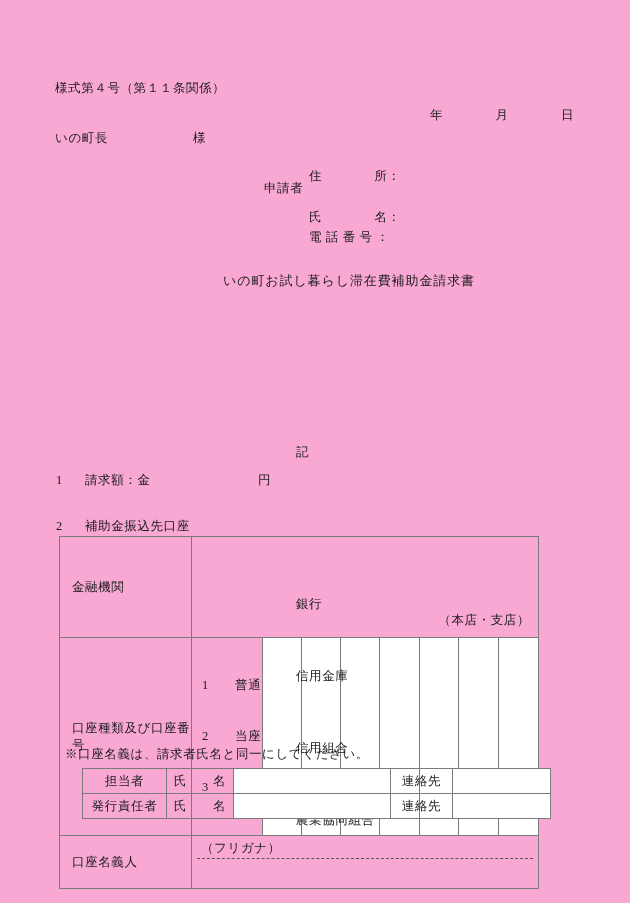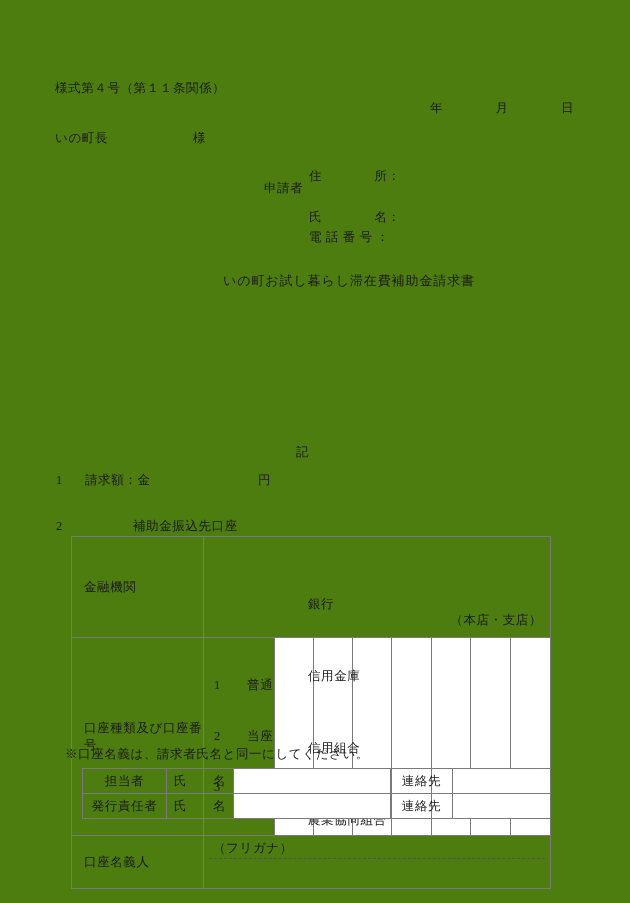--- a/index.html
+++ b/index.html
@@ -9,36 +9,36 @@
     background: #ffffff;
   }
   body {
     font-family: "Liberation Serif", "DejaVu Serif", serif;
     color: #000000;
   }
   #page {
     position: relative;
     width: 630px;
     height: 903px;
-    background: #4d7c0f;
+    background: #f9a8d4;
     overflow: hidden;
   }
   .abs { position: absolute; }
 
   .t {
     font-size: 12.5px;
     line-height: 1;
     letter-spacing: 0.6px;
     white-space: pre;
     color: #1a1a1a;
   }
 
   
   #form-no   { left: 55px;  top: 82px; }
-  #date-line { left: 430px; top: 102px; letter-spacing: 0.6px; text-align: center; }
+  #date-line { left: 430px; top: 109px; letter-spacing: 0.6px; text-align: center; }
   #addressee { left: 55px;  top: 132px; }
   #addressee-honorific { left: 193px; top: 132px; }
 
   
   #applicant-label { left: 264px; top: 182px; }
   #applicant-addr  { left: 309px; top: 170px; text-align: right; }
   #applicant-name  { left: 309px; top: 211px; }
   #applicant-tel   { left: 309px; top: 231px; }
 
   
@@ -62,25 +62,25 @@
   
   #ki-mark { left: 296px; top: 446px; }
 
   
   #item1-num    { left: 56px;  top: 474px; }
   #item1-label  { left: 85px;  top: 474px; }
   #item1-unit   { left: 258px; top: 474px; }
 
   
   #item2-num    { left: 56px;  top: 520px; }
-  #item2-label  { left: 85px;  top: 520px; margin-left: 48px; }
+  #item2-label  { left: 85px;  top: 520px; }
 
   
   #bank-table {
-    left: 71px; top: 536px;
+    left: 59px; top: 536px;
     width: 479px;
     border-collapse: collapse;
     table-layout: fixed;
   }
   #bank-table td {
     border: 1px solid #7a7a7a;
     padding: 0;
     vertical-align: middle;
     font-size: 12.5px;
     letter-spacing: 0.6px;

